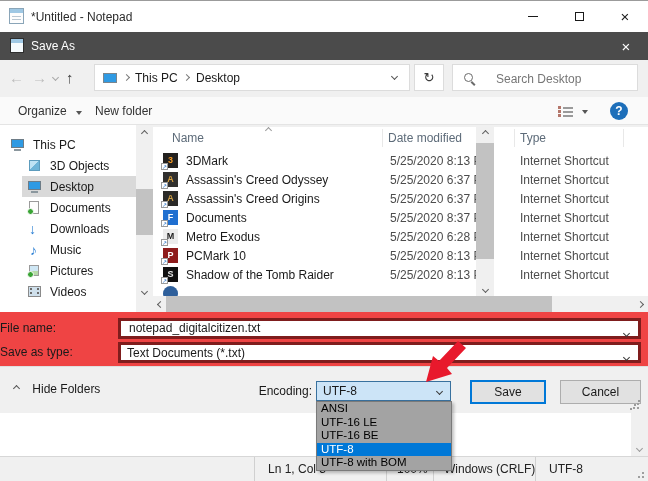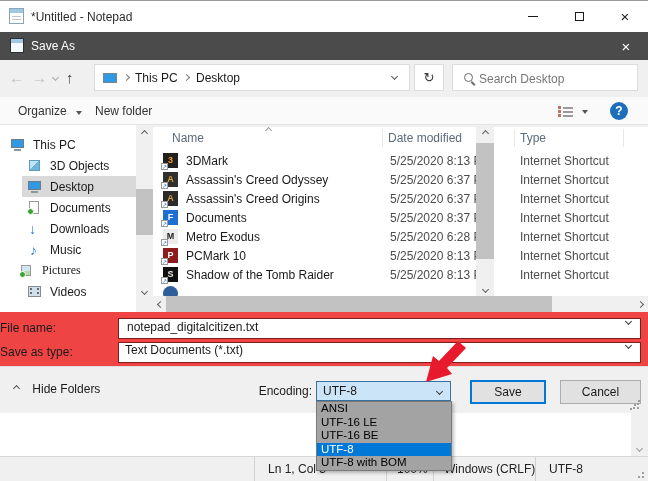--- a/index.html
+++ b/index.html
@@ -35,21 +35,21 @@
 
   
   .nav-row{left:0;top:28px;width:648px;height:37px;background:#f0f0f0;}
   .nav-glyph{font-size:15px;line-height:15px;}
   .addr-box,.refresh-box,.search-box{top:4px;height:27px;background:#fff;border:1px solid #dcdcdc;box-sizing:border-box;}
   .addr-box{left:94px;width:316px;}
   .refresh-box{left:414px;width:30px;display:flex;align-items:center;justify-content:center;}
   .search-box{left:452px;width:186px;}
   .pc-mini{left:8px;top:8px;width:14px;height:10px;background:#2f9ae3;border:1px solid #79858e;box-sizing:border-box;}
   .crumb{top:6px;color:#1a1a1a;}
-  .search-input{position:absolute;left:24px;top:4px;width:140px;height:17px;border:0;outline:none;background:transparent;
+  .search-input{position:absolute;left:41px;top:4px;width:140px;height:17px;border:0;outline:none;background:transparent;
     font-family:inherit;font-size:12px;color:#3a3a3a;}
   .search-input::placeholder{color:#767676;opacity:1;}
   .mag{left:11px;top:8px;width:7px;height:7px;border:1.5px solid #6b6b6b;border-radius:50%;}
   .mag::after{content:"";position:absolute;left:7px;top:7px;width:5px;height:1.5px;background:#6b6b6b;transform:rotate(45deg);transform-origin:0 0;}
 
   
   .toolbar{left:0;top:65px;width:648px;height:28px;background:#fafafa;border-bottom:1px solid #e4e4e4;box-sizing:border-box;}
   .tb-label{top:7px;color:#333;}
   .tri-down{display:inline-block;width:0;height:0;border-left:3.5px solid transparent;border-right:3.5px solid transparent;border-top:4px solid #555;}
   .view-icon{left:558px;top:9px;width:16px;height:11px;}
@@ -93,21 +93,21 @@
   .f-letter{font-size:9px;font-weight:bold;line-height:15px;}
   .f-shortcut{position:absolute;left:-2px;bottom:-2px;width:7px;height:7px;background:#fff;border:1px solid #9a9a9a;box-sizing:border-box;}
   .f-shortcut::after{content:"\2197";position:absolute;left:0;top:-1px;font-size:6px;color:#1565c0;}
   .f-name{margin-left:8px;width:204px;white-space:nowrap;overflow:hidden;}
   .f-date{width:130px;color:#4c4c4c;}
   .f-type{color:#4c4c4c;}
   .file-row.partial .f-icon{border-radius:50%;}
 
   
   .fld-label{width:113px;text-align:left;color:#1a1a1a;}
-  .combo{background:#fff;border:1px solid #7f1d1d;box-sizing:border-box;display:flex;align-items:flex-start;}
+  .combo{background:#fff;border:3px solid #7f1d1d;box-sizing:border-box;display:flex;align-items:flex-end;}
   .combo .chev{position:absolute;right:9px;color:#3a3a3a;}
   .fn-input{border:0;outline:none;background:transparent;font-family:inherit;font-size:12px;color:#1a1a1a;
     margin-left:6px;width:480px;}
   .combo-text{margin-left:6px;}
 
   
   .footer{left:0;top:334px;width:648px;height:47px;background:#f0f0f0;border-top:1px solid #dfdfdf;box-sizing:border-box;}
   .btn{position:absolute;display:flex;align-items:center;justify-content:center;background:#e1e1e1;box-sizing:border-box;color:#1a1a1a;}
   .btn-save{left:470px;top:13px;width:76px;height:24px;border:2px solid #0078d7;}
   .btn-cancel{left:560px;top:13px;width:81px;height:24px;border:1px solid #adadad;}
@@ -213,21 +213,21 @@
     <span class="s-label">Documents</span>
   </div>
           <div class="side-item" style="padding-left: 27px;">
     <span class="s-icon si-downloads"></span>
     <span class="s-label">Downloads</span>
   </div>
           <div class="side-item" style="padding-left: 27px;">
     <span class="s-icon si-music"></span>
     <span class="s-label">Music</span>
   </div>
-          <div class="side-item" style="padding-left: 19px; font-family: Liberation Serif, serif;">
+          <div class="side-item" style="padding-left: 27px;">
     <span class="s-icon si-pictures"></span>
     <span class="s-label">Pictures</span>
   </div>
           <div class="side-item" style="padding-left: 27px;">
     <span class="s-icon si-videos"></span>
     <span class="s-label">Videos</span>
   </div>
         </div>
 
       <div class="abs scrollbar side-scroll">

